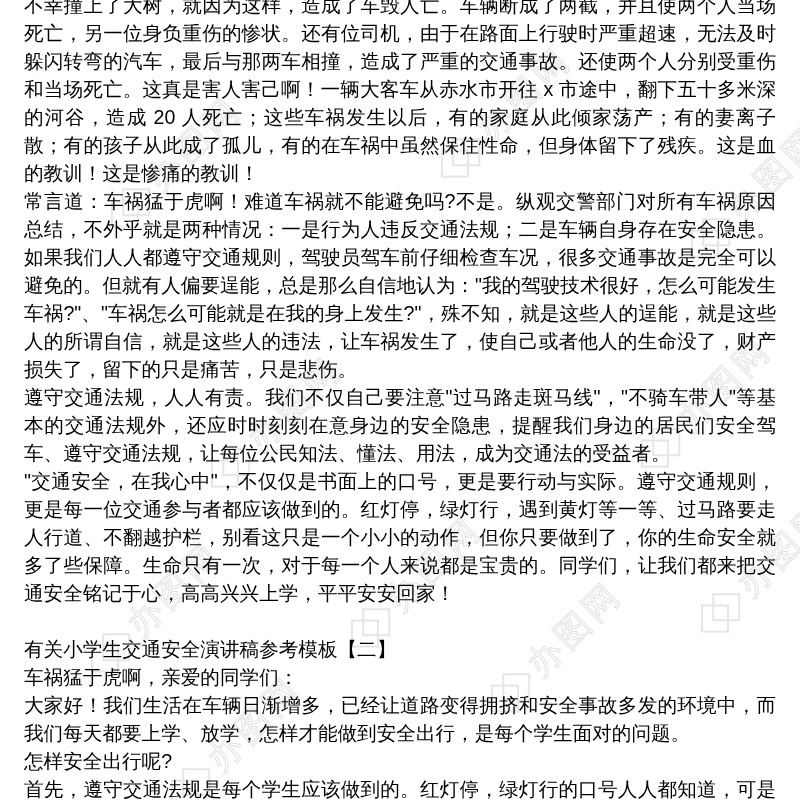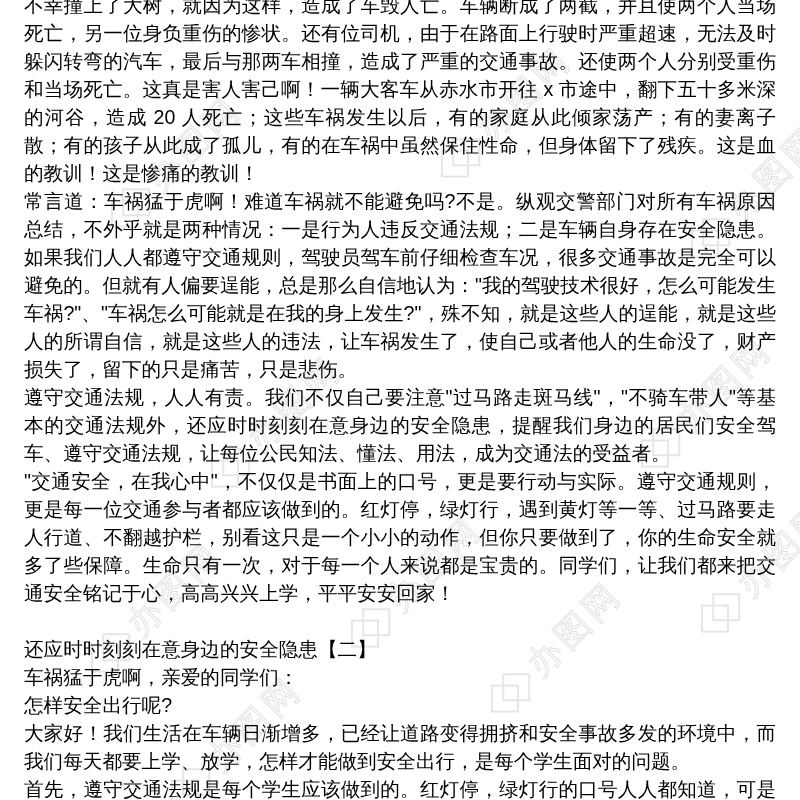--- a/index.html
+++ b/index.html
@@ -125,20 +125,20 @@
       <span class="wm-text">办图网</span>
     </div>
     </div>
 
   <div class="doc">
 
   <p>不幸撞上了大树，就因为这样，造成了车毁人亡。车辆断成了两截，并且使两个人当场死亡，另一位身负重伤的惨状。还有位司机，由于在路面上行驶时严重超速，无法及时躲闪转弯的汽车，最后与那两车相撞，造成了严重的交通事故。还使两个人分别受重伤和当场死亡。这真是害人害己啊！一辆大客车从赤水市开往 x 市途中，翻下五十多米深的河谷，造成 20 人死亡；这些车祸发生以后，有的家庭从此倾家荡产；有的妻离子散；有的孩子从此成了孤儿，有的在车祸中虽然保住性命，但身体留下了残疾。这是血的教训！这是惨痛的教训！</p>
       <p>常言道：车祸猛于虎啊！难道车祸就不能避免吗?不是。纵观交警部门对所有车祸原因总结，不外乎就是两种情况：一是行为人违反交通法规；二是车辆自身存在安全隐患。如果我们人人都遵守交通规则，驾驶员驾车前仔细检查车况，很多交通事故是完全可以避免的。但就有人偏要逞能，总是那么自信地认为："我的驾驶技术很好，怎么可能发生车祸?"、"车祸怎么可能就是在我的身上发生?"，殊不知，就是这些人的逞能，就是这些人的所谓自信，就是这些人的违法，让车祸发生了，使自己或者他人的生命没了，财产损失了，留下的只是痛苦，只是悲伤。</p>
       <p>遵守交通法规，人人有责。我们不仅自己要注意"过马路走斑马线"，"不骑车带人"等基本的交通法规外，还应时时刻刻在意身边的安全隐患，提醒我们身边的居民们安全驾车、遵守交通法规，让每位公民知法、懂法、用法，成为交通法的受益者。</p>
       <p>"交通安全，在我心中"，不仅仅是书面上的口号，更是要行动与实际。遵守交通规则，更是每一位交通参与者都应该做到的。红灯停，绿灯行，遇到黄灯等一等、过马路要走人行道、不翻越护栏，别看这只是一个小小的动作，但你只要做到了，你的生命安全就多了些保障。生命只有一次，对于每一个人来说都是宝贵的。同学们，让我们都来把交通安全铭记于心，高高兴兴上学，平平安安回家！</p>
-      <p class="spaced">还应时时刻刻在意身边的安全隐患【二】</p>
+      <p class="spaced">有关小学生交通安全演讲稿参考模板【二】</p>
       <p>车祸猛于虎啊，亲爱的同学们：</p>
+      <p>大家好！我们生活在车辆日渐增多，已经让道路变得拥挤和安全事故多发的环境中，而我们每天都要上学、放学，怎样才能做到安全出行，是每个学生面对的问题。</p>
       <p>怎样安全出行呢?</p>
-      <p>大家好！我们生活在车辆日渐增多，已经让道路变得拥挤和安全事故多发的环境中，而我们每天都要上学、放学，怎样才能做到安全出行，是每个学生面对的问题。</p>
       <p>首先，遵守交通法规是每个学生应该做到的。红灯停，绿灯行的口号人人都知道，可是我们每个人都做到了吗?我们应该严格要求自己，遵守交通法规，为自己的安全提供保障。</p>
     </div>
 
 </div>
 
 </body></html>

